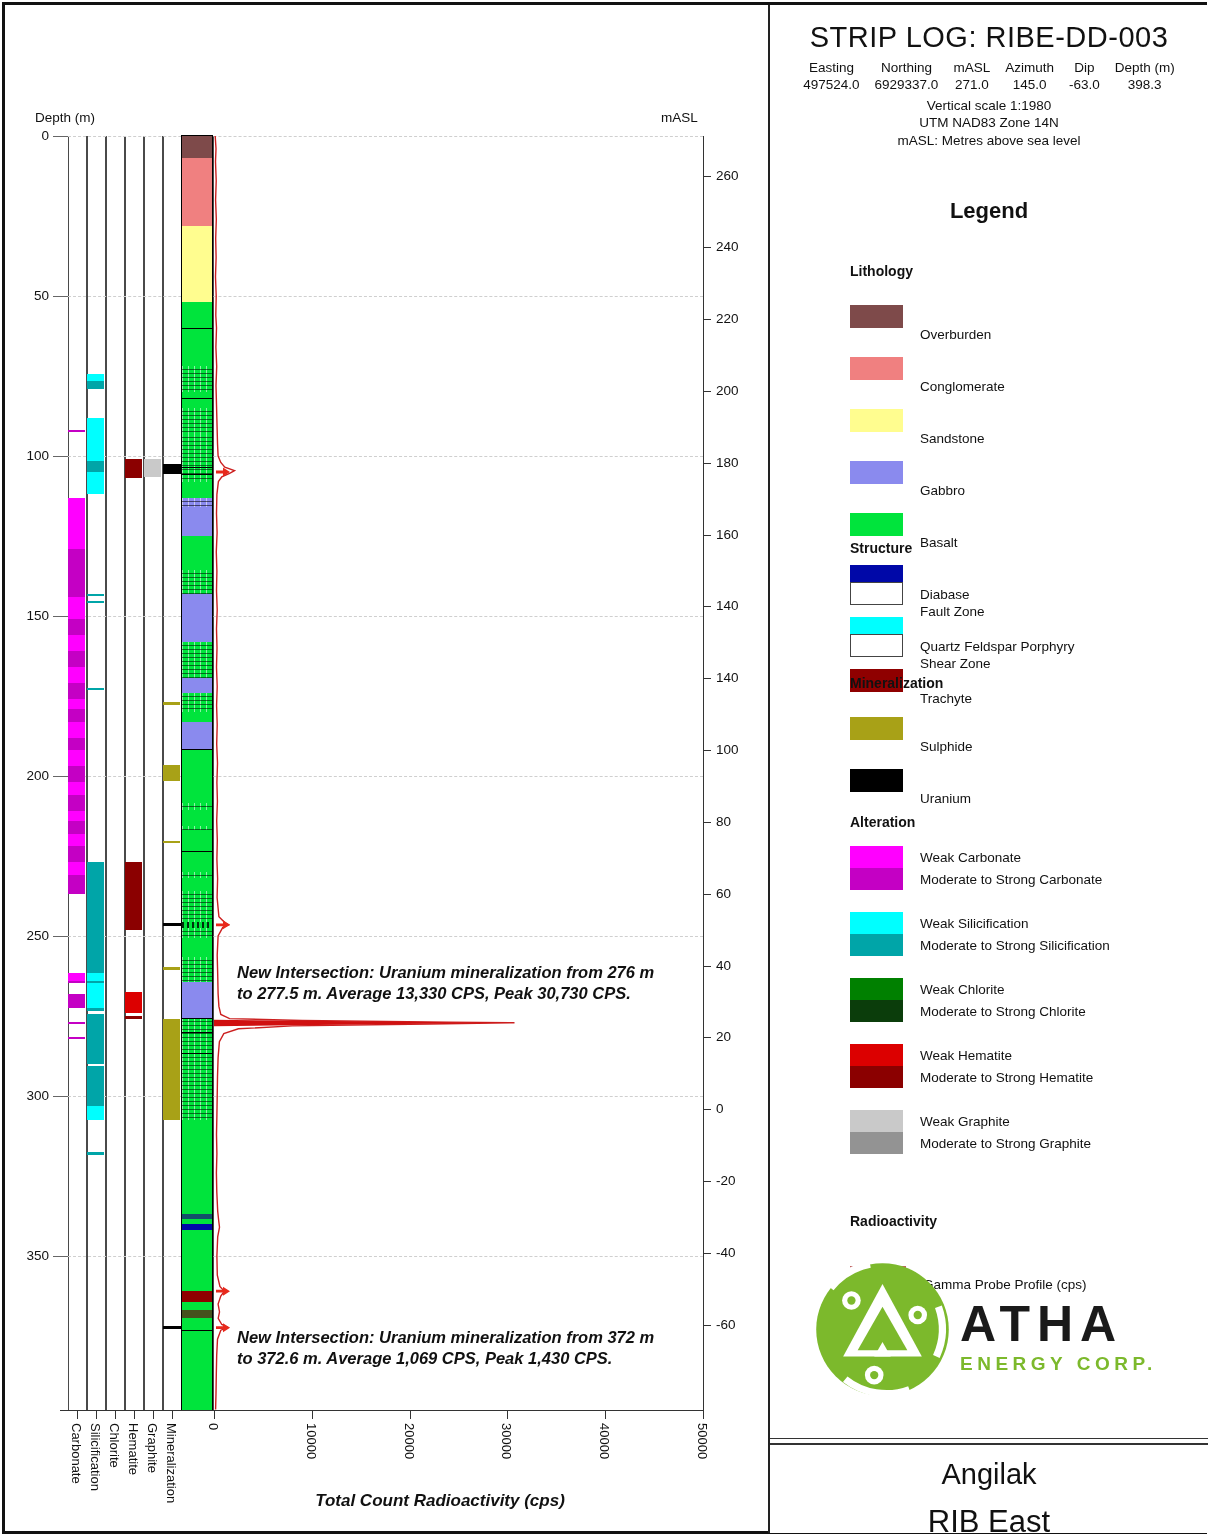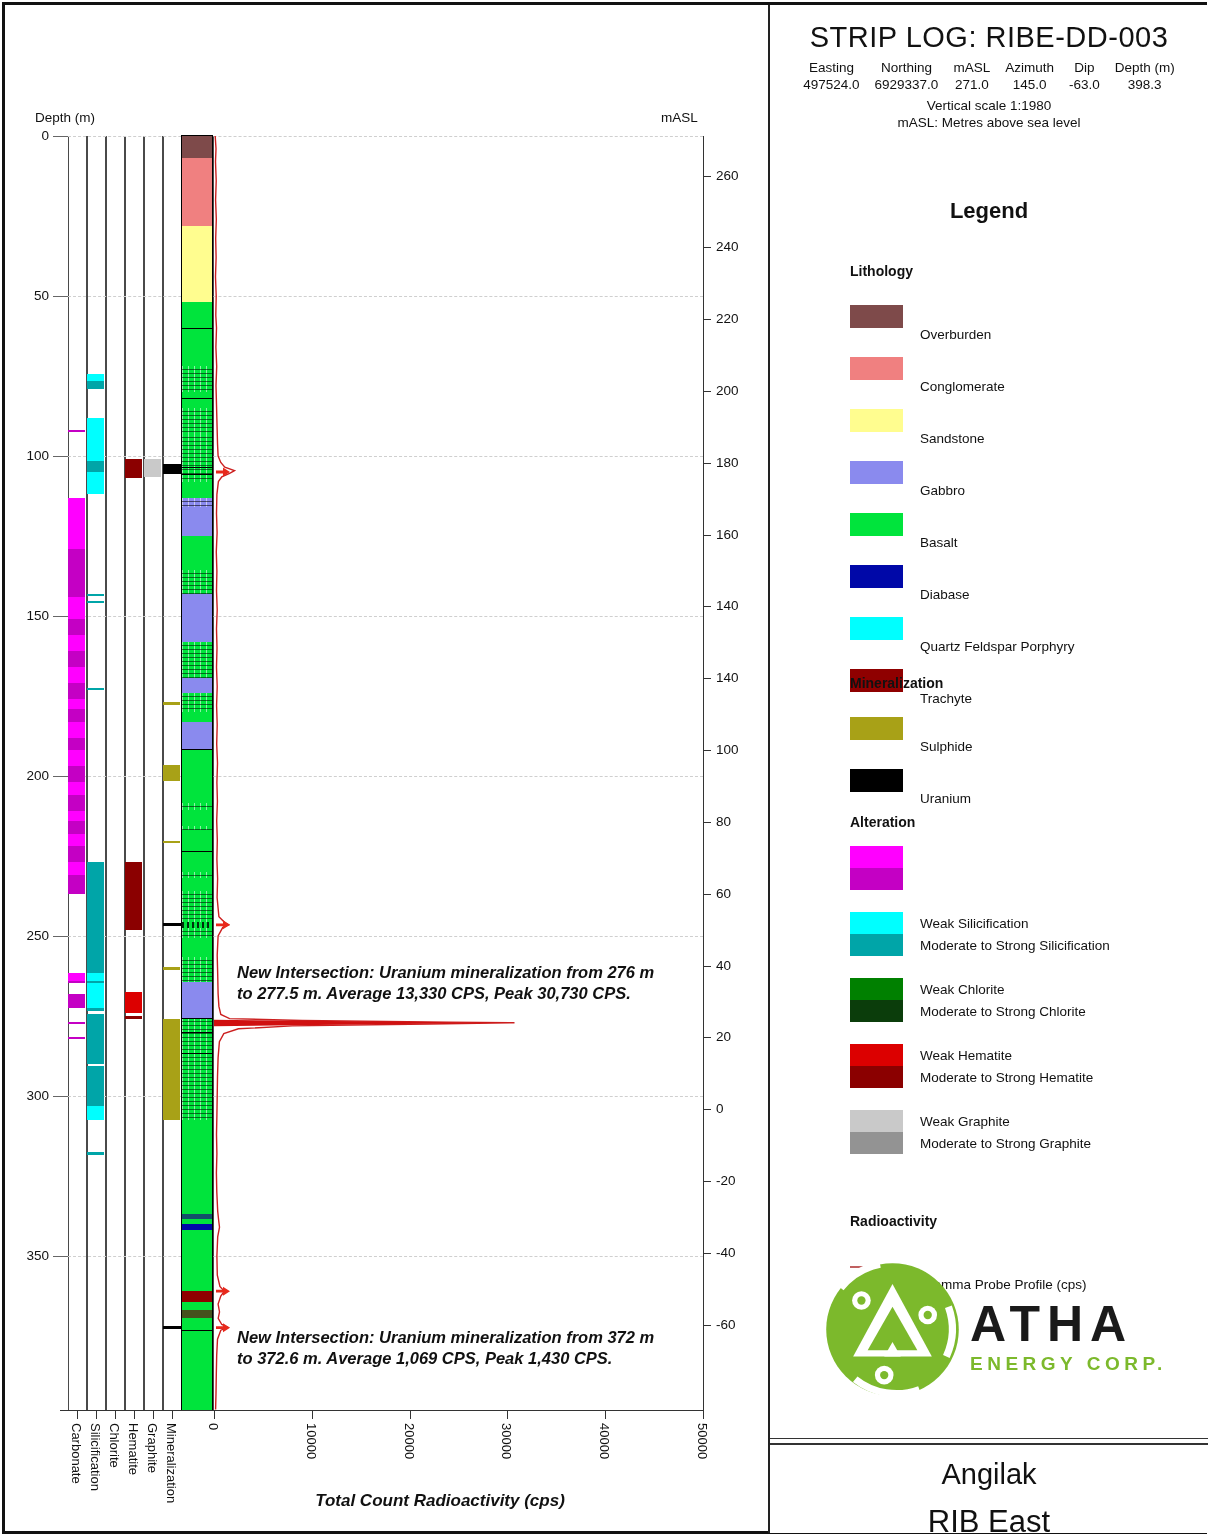--- a/index.html
+++ b/index.html
@@ -46,21 +46,21 @@
   .lsec h3 { margin:0 0 12px 0; font-size:14px; font-weight:bold; }
   .lrow { display:flex; align-items:center; margin-bottom:1px; }
   .swatch { width:53px; height:22.5px; flex:none; }
   .swatch.bordered { border:1px solid #444; width:51px; height:20.5px; background:#fff; }
   .lrow .lbl { margin-left:17px; font-size:13.5px;margin-top:36px; }
   .pair { display:flex; margin-bottom:22px; }
   .pair .sw2 { width:53px; height:44px; flex:none; display:flex; flex-direction:column; }
   .pair .half { flex:1; }
   .pair .plbls { margin-left:17px; font-size:13.5px; display:flex; flex-direction:column; justify-content:space-around; }
   .radline { width:56px; height:0; border-top:2px solid #c06060; flex:none; margin-top:1px; }
-  .logo-wrap { position:absolute; top:1252px; left:50px; width:380px; height:170px; }
+  .logo-wrap { position:absolute; top:1252px; left:40px; width:380px; height:170px; }
   .logo-text { position:absolute; left:150px; top:42px; }
   .logo-atha { font-size:50px; font-weight:bold; letter-spacing:7px; color:#1a1a1a; line-height:1; }
   .logo-corp { font-size:19px; font-weight:bold; letter-spacing:4.5px; margin-top:4px; }
   .footer { position:absolute; left:0; right:0; top:1433px; bottom:0; border-top:1px solid #333; }
   .footer-inner { margin-top:4px; border-top:2px solid #333; text-align:center; }
   .footer-l1 { font-size:29px; margin-top:13px; }
   .footer-l2 { font-size:31px; margin-top:13px; }
 </style>
 </head>
 <body>
@@ -317,20 +317,21 @@
           <div>Dip</div>
           <div>-63.0</div>
         </div>
         <div class="field">
           <div>Depth (m)</div>
           <div>398.3</div>
         </div>
       </div>
     <div class="notes" id="notes">
         <div>Vertical scale 1:1980</div>
+        <div>UTM NAD83 Zone 14N</div>
         <div>mASL: Metres above sea level</div>
       </div>
 
     <div class="legend-title">Legend</div>
 
     <div class="lsec" style="top:258px;" id="sec-litho">
       <h3>Lithology</h3>
     <div class="lrow">
           <div class="swatch" style="background:#7E4A4A;"></div>
           <div class="lbl">Overburden</div>
@@ -355,39 +356,54 @@
           <div class="swatch" style="background:#0008A8;"></div>
           <div class="lbl">Diabase</div>
         </div>
         <div class="lrow">
           <div class="swatch" style="background:#00FFFF;"></div>
           <div class="lbl">Quartz Feldspar Porphyry</div>
         </div>
         <div class="lrow">
           <div class="swatch" style="background:#8F0000;"></div>
           <div class="lbl">Trachyte</div>
+        </div>
+      </div>
+    <div class="lsec" style="top:535px;" id="sec-struct">
+      <h3>Structure</h3>
+    <div class="lrow">
+          <div class="swatch bordered pat-fault"></div>
+          <div class="lbl">Fault Zone</div>
+        </div>
+        <div class="lrow">
+          <div class="swatch bordered pat-shear"></div>
+          <div class="lbl">Shear Zone</div>
         </div>
       </div>
     <div class="lsec" style="top:670px;" id="sec-miner">
       <h3>Mineralization</h3>
     <div class="lrow">
           <div class="swatch" style="background:#A8A117;"></div>
           <div class="lbl">Sulphide</div>
         </div>
         <div class="lrow">
           <div class="swatch" style="background:#000000;"></div>
           <div class="lbl">Uranium</div>
         </div>
       </div>
     <div class="lsec" style="top:809px;" id="sec-alter">
       <h3 style="margin-bottom:16px;">Alteration</h3>
     <div class="pair">
           <div class="sw2">
             <div class="half" style="background: rgb(255, 0, 255);"></div>
             <div class="half" style="background: rgb(196, 0, 196);"></div>
+          </div>
+          <div class="plbls">
+            <div>Weak Carbonate</div>
+            <div>Moderate to Strong Carbonate</div>
           </div>
         </div>
         <div class="pair">
           <div class="sw2">
             <div class="half" style="background: rgb(0, 255, 255);"></div>
             <div class="half" style="background: rgb(0, 165, 168);"></div>
           </div>
           <div class="plbls">
             <div>Weak Silicification</div>
             <div>Moderate to Strong Silicification</div>

